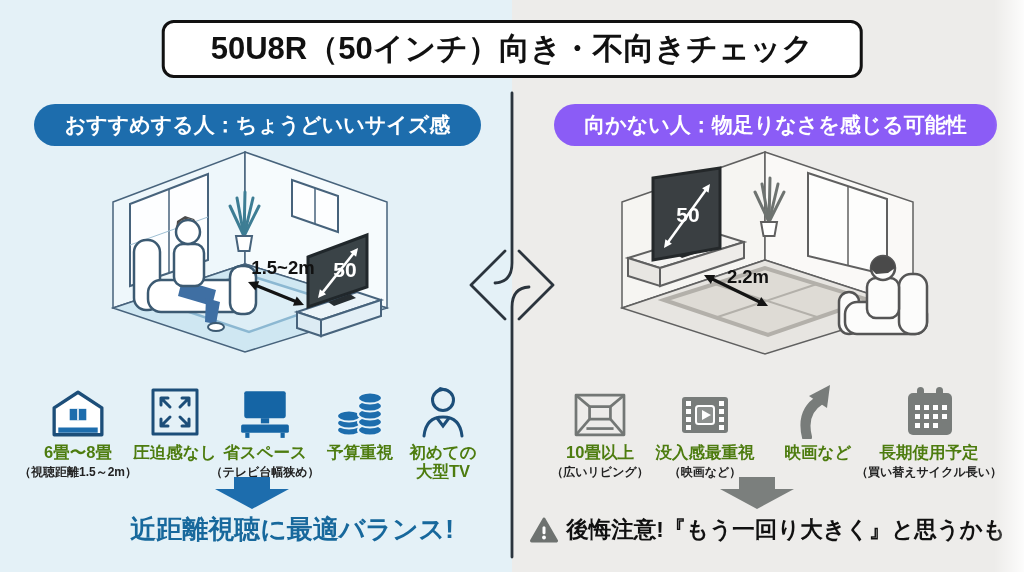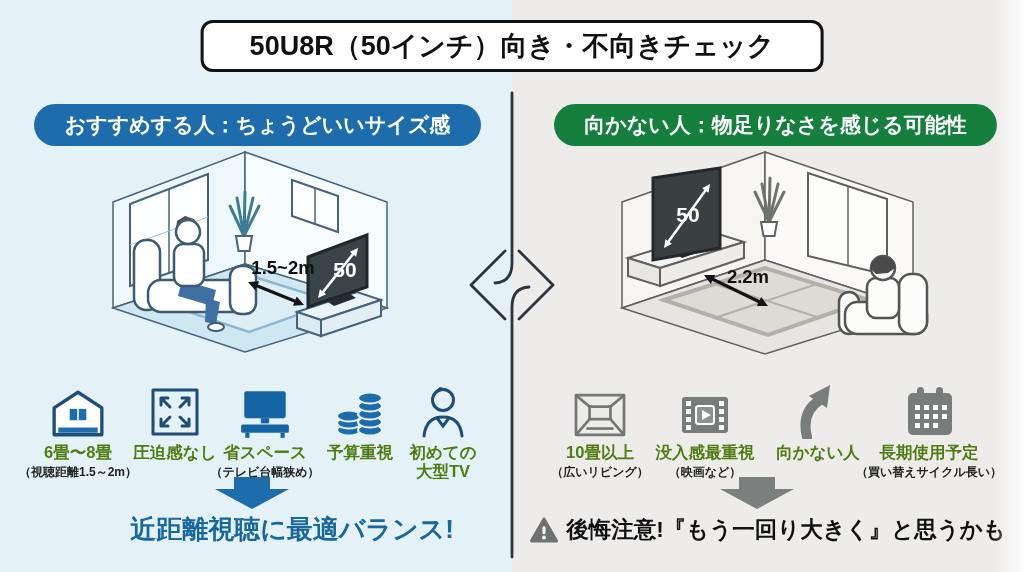--- a/index.html
+++ b/index.html
@@ -6,26 +6,26 @@
   body { font-family:"Liberation Sans","DejaVu Sans",sans-serif; }
   .canvas { position:relative; width:1024px; height:572px; overflow:hidden; background:#e4f1f7; }
   .panel { position:absolute; top:0; height:572px; }
   .panel.left  { left:0;    width:512px; background:#e4f1f7; }
   .panel.right { left:512px; width:512px; background:#edecea; }
   .edge-fade { position:absolute; top:0; right:0; width:30px; height:572px;
     background:linear-gradient(to right, rgba(255,255,255,0), rgba(255,255,255,0.85)); pointer-events:none; }
 
   .title-box { position:absolute; top:20px; left:50%; transform:translateX(-50%);
     background:#ffffff; border:3px solid #111; border-radius:12px;
-    padding:5px 46px; font-size:27px; font-weight:bold; color:#111; white-space:nowrap; z-index:5; }
+    padding:5px 46px; font-size:31px; font-weight:bold; color:#111; white-space:nowrap; z-index:5; }
 
   .pill { position:absolute; top:104px; height:42px; line-height:42px; border-radius:22px;
     color:#fff; font-weight:bold; font-size:21px; text-align:center; white-space:nowrap; }
   .pill.blue { left:34px;  width:447px; background:#1d6dad; }
-  .pill.gray { left:554px; width:443px; background:#15803d; }
+  .pill.gray { left:554px; width:443px; background:#8b5cf6; }
 
   .room-svg { position:absolute; top:140px; }
   .room-svg.left  { left:64px; }
   .room-svg.right { left:584px; }
 
   .feature { position:absolute; top:381px; text-align:center; }
   .f-icon { height:58px; display:flex; align-items:flex-end; justify-content:center; margin-bottom:4px; }
   .f-label { font-size:16.5px; font-weight:bold; color:#4d7c0f; line-height:1.15; }
   .f-sub   { font-size:12px;   font-weight:bold; color:#222; margin-top:2px; white-space:nowrap; }
 
@@ -283,21 +283,21 @@
     <div class="f-sub">（映画など）</div>
   </div>
 
   <div class="feature" style="left:758px;width:120px">
     <div class="f-icon">
       <svg width="50" height="54" viewBox="0 0 50 54">
         <path d="M14,52 C10,36 14,23 27,15" fill="none" stroke="#787c7a" stroke-width="10" stroke-linecap="round"></path>
         <polygon points="37,0 16,11 34,23" fill="#787c7a"></polygon>
       </svg>
     </div>
-    <div class="f-label">向かない人</div>
+    <div class="f-label">映画など</div>
     <div class="f-sub"></div>
   </div>
 
   <div class="feature" style="left:853px;width:152px">
     <div class="f-icon">
       <svg width="52" height="54" viewBox="0 0 52 54">
         <rect x="14" y="2" width="7" height="12" rx="3.5" fill="#787c7a"></rect>
         <rect x="33" y="2" width="7" height="12" rx="3.5" fill="#787c7a"></rect>
         <rect x="5" y="8" width="44" height="42" rx="5" fill="#787c7a"></rect>
         <line x1="14" y1="2" x2="21" y2="2" stroke="#edecea" stroke-width="0"></line>

